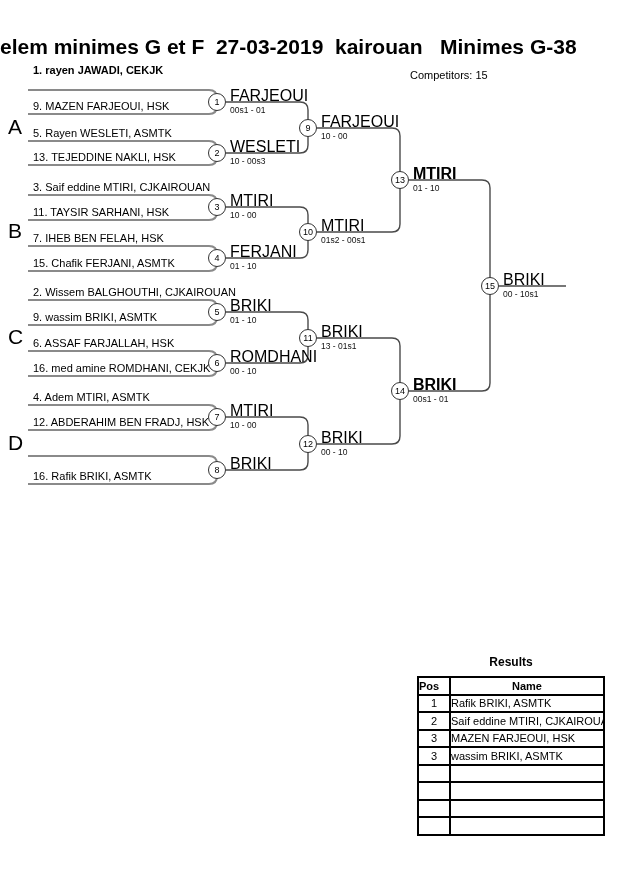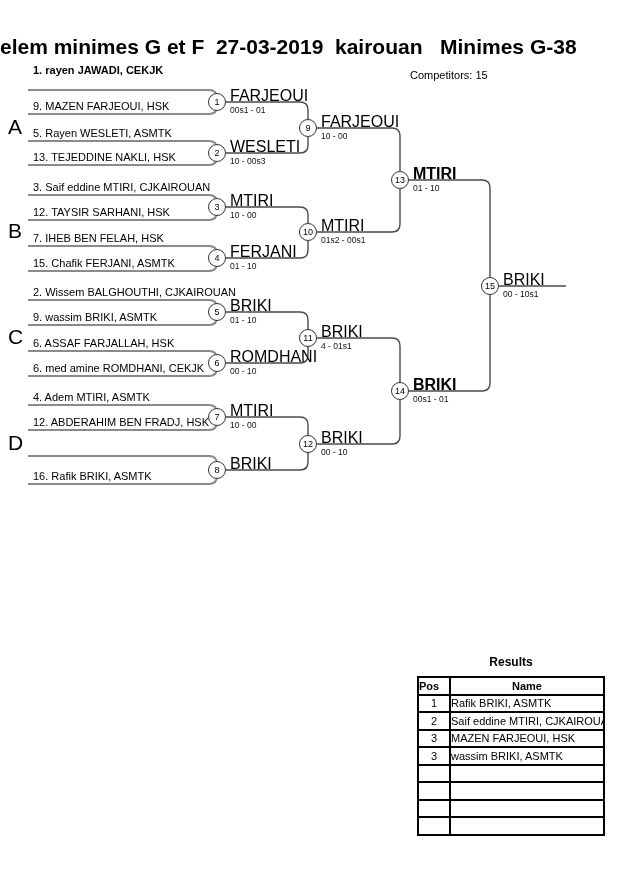--- a/index.html
+++ b/index.html
@@ -97,27 +97,27 @@
   <div class="abs group-label" style="left:8px; top:115px;">A</div>
   <div class="abs group-label" style="left:8px; top:219px;">B</div>
   <div class="abs group-label" style="left:8px; top:325px;">C</div>
   <div class="abs group-label" style="left:8px; top:431px;">D</div>
 
   <div class="abs slot" style="left:33px; top:64px;font-weight:bold;">1. rayen JAWADI, CEKJK</div>
   <div class="abs slot" style="left:33px; top:100px;">9. MAZEN FARJEOUI, HSK</div>
   <div class="abs slot" style="left:33px; top:127px;">5. Rayen WESLETI, ASMTK</div>
   <div class="abs slot" style="left:33px; top:151px;">13. TEJEDDINE NAKLI, HSK</div>
   <div class="abs slot" style="left:33px; top:181px;">3. Saif eddine MTIRI, CJKAIROUAN</div>
-  <div class="abs slot" style="left:33px; top:206px;">12. TAYSIR SARHANI, HSK</div>
+  <div class="abs slot" style="left:33px; top:206px;">11. TAYSIR SARHANI, HSK</div>
   <div class="abs slot" style="left:33px; top:232px;">7. IHEB BEN FELAH, HSK</div>
   <div class="abs slot" style="left:33px; top:257px;">15. Chafik FERJANI, ASMTK</div>
   <div class="abs slot" style="left:33px; top:286px;">2. Wissem BALGHOUTHI, CJKAIROUAN</div>
   <div class="abs slot" style="left:33px; top:311px;">9. wassim BRIKI, ASMTK</div>
   <div class="abs slot" style="left:33px; top:337px;">6. ASSAF FARJALLAH, HSK</div>
-  <div class="abs slot" style="left:33px; top:362px;">6. med amine ROMDHANI, CEKJK</div>
+  <div class="abs slot" style="left:33px; top:362px;">16. med amine ROMDHANI, CEKJK</div>
   <div class="abs slot" style="left:33px; top:391px;">4. Adem MTIRI, ASMTK</div>
   <div class="abs slot" style="left:33px; top:416px;">12. ABDERAHIM BEN FRADJ, HSK</div>
   <div class="abs slot" style="left:33px; top:442px;"></div>
   <div class="abs slot" style="left:33px; top:470px;">16. Rafik BRIKI, ASMTK</div>
 
   <div class="abs mcircle" style="left:208px; top:93px;">1</div>
   <div class="abs wname" style="left:230px; top:89px;">FARJEOUI</div>
   <div class="abs wscore" style="left:230px; top:105px;">00s1 - 01</div>
 
   <div class="abs mcircle" style="left:208px; top:144px;">2</div>
@@ -151,21 +151,21 @@
   <div class="abs mcircle" style="left:299px; top:119px;">9</div>
   <div class="abs wname" style="left:321px; top:115px;">FARJEOUI</div>
   <div class="abs wscore" style="left:321px; top:131px;">10 - 00</div>
 
   <div class="abs mcircle" style="left:299px; top:223px;">10</div>
   <div class="abs wname" style="left:321px; top:219px;">MTIRI</div>
   <div class="abs wscore" style="left:321px; top:235px;">01s2 - 00s1</div>
 
   <div class="abs mcircle" style="left:299px; top:329px;">11</div>
   <div class="abs wname" style="left:321px; top:325px;">BRIKI</div>
-  <div class="abs wscore" style="left:321px; top:341px;">4 - 01s1</div>
+  <div class="abs wscore" style="left:321px; top:341px;">13 - 01s1</div>
 
   <div class="abs mcircle" style="left:299px; top:435px;">12</div>
   <div class="abs wname" style="left:321px; top:431px;">BRIKI</div>
   <div class="abs wscore" style="left:321px; top:447px;">00 - 10</div>
 
   <div class="abs mcircle" style="left:391px; top:171px;">13</div>
   <div class="abs wname bold" style="left:413px; top:167px;">MTIRI</div>
   <div class="abs wscore" style="left:413px; top:183px;">01 - 10</div>
 
   <div class="abs mcircle" style="left:391px; top:382px;">14</div>

